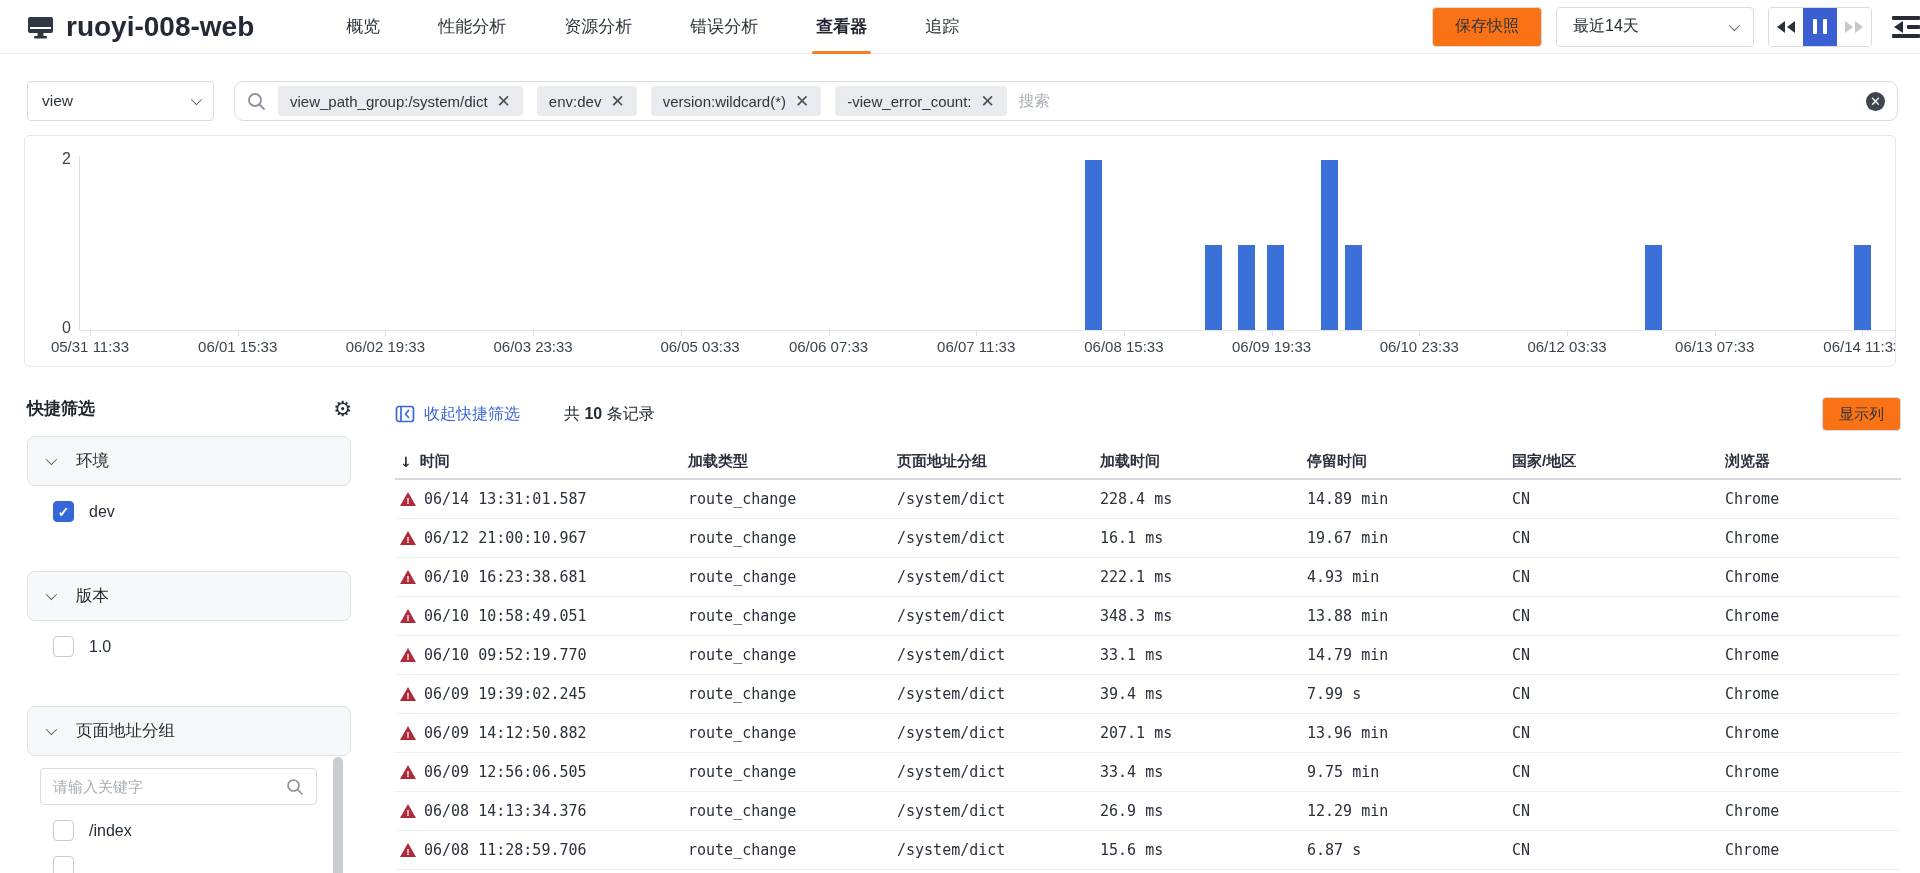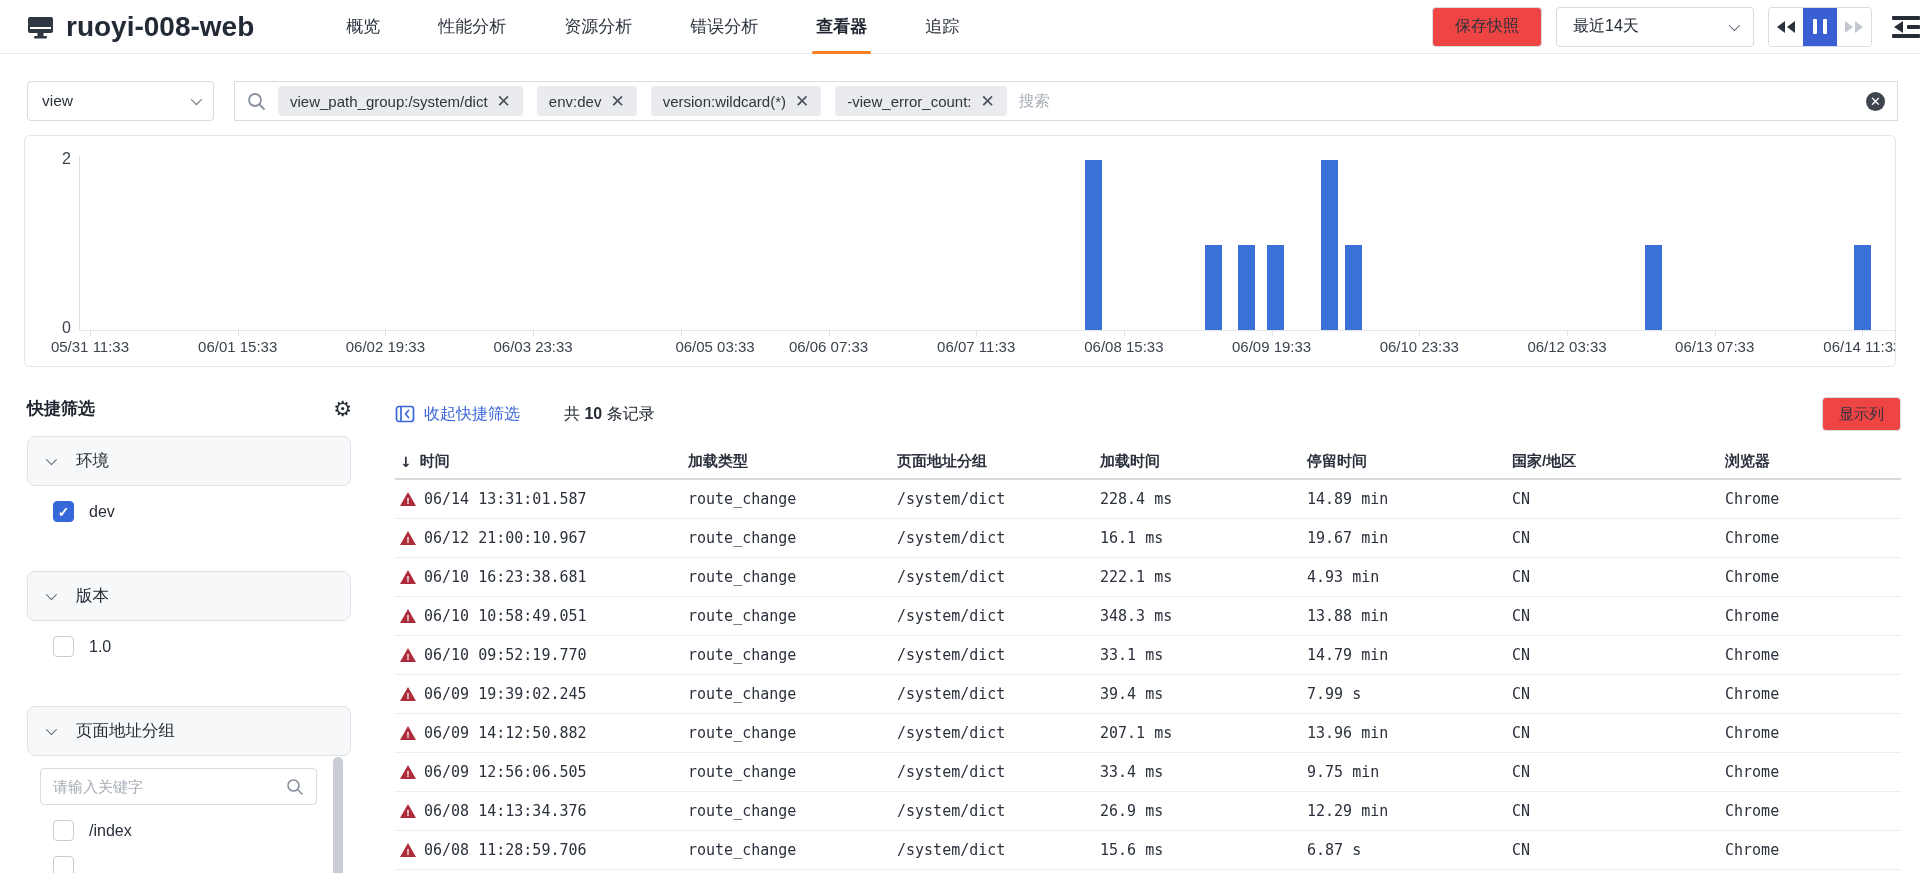--- a/index.html
+++ b/index.html
@@ -12,21 +12,21 @@
   .header{ position:absolute; top:0; left:0; right:0; height:54px; border-bottom:1px solid #e8eaee;
     display:flex; align-items:center; padding:0 0 0 27px; }
   .brand{ display:flex; align-items:center; gap:12px; }
   .brand .title{ font-size:28px; font-weight:bold; color:#222a35; }
   .tabs{ display:flex; align-items:stretch; height:54px; margin-left:92px; gap:58px; }
   .tab{ position:relative; display:flex; align-items:center; font-size:17px; color:#2b323d; cursor:pointer; }
   .tab.active{ font-weight:bold; color:#1f2630; }
   .tab.active::after{ content:""; position:absolute; left:-4px; right:-4px; bottom:0; height:3px;
     background:#f87e26; border-radius:2px; }
   .header-right{ margin-left:auto; display:flex; align-items:center; gap:14px; padding-right:48px; }
-  .btn{ height:40px; border:1px solid #d8dbe0; border-radius:4px; background:#ef4444; font-size:16px;
+  .btn{ height:40px; border:1px solid #d8dbe0; border-radius:4px; background:#f97316; font-size:16px;
     color:#2b323d; padding:0 22px; display:flex; align-items:center; cursor:pointer;
     font-family:"Liberation Sans", sans-serif;}
   .select{ height:40px; border:1px solid #d8dbe0; border-radius:4px; background:#fff;
     display:flex; align-items:center; justify-content:space-between; cursor:pointer; }
   .chev{ width:8px; height:8px; border-right:1.6px solid #5b6470; border-bottom:1.6px solid #5b6470;
     transform:rotate(45deg) translateY(-2px); }
   .range-select{ width:198px; padding:0 16px; font-size:16px;text-align:center; }
   .playback{ display:flex; height:40px; border:1px solid #d8dbe0; border-radius:4px; overflow:hidden; }
   .pb-seg{ width:34px; display:flex; align-items:center; justify-content:center; gap:2px; background:#fff; cursor:pointer; }
   .pb-seg.active{ background:#3a5fd2; }
@@ -36,21 +36,21 @@
   .panel-toggle{ position:absolute; right:0; top:14px; width:28px; height:26px; cursor:pointer; }
   .panel-toggle .pt-bar{ position:absolute; left:0; height:3.5px; background:#262d37; border-radius:1px; }
   .pt-b1{ top:2px; width:28px; }
   .pt-b2{ top:11px; width:13px; left:15px !important; }
   .pt-tri{ position:absolute; top:7px; left:2px; width:0; height:0; border-top:6px solid transparent;
     border-bottom:6px solid transparent; border-right:9px solid #262d37; }
   .pt-b3{ top:20px; width:28px; }
   
   .filter-row{ position:absolute; top:81px; left:27px; right:22px; height:40px; display:flex; gap:20px; }
   .view-select{ width:187px; padding:0 14px; font-size:15.5px; color:#2b323d; flex:none; }
-  .searchbar{ flex:1; border:1px solid #d8dbe0; border-radius:0; display:flex; align-items:center;
+  .searchbar{ flex:1; border:1px solid #d8dbe0; border-radius:9px; display:flex; align-items:center;
     padding:0 12px 0 12px; gap:12px; background:#fff; }
   .search-glyph{ flex:none; }
   .tag{ background:#e9ebee; border-radius:4px; height:30px; display:flex; align-items:center;
     padding:0 12px; font-size:15px; color:#30363f; gap:9px; white-space:nowrap; }
   .tag-x{ color:#4b525c; font-size:17px; cursor:pointer; line-height:1; }
   .search-ph{ color:#a7adb6; font-size:15.5px; }
   .clear-btn{ margin-left:auto; width:19px; height:19px; border-radius:50%; background:#3f454e; color:#fff;
     font-size:13px; display:flex; align-items:center; justify-content:center; cursor:pointer; flex:none; }
   
   .chart-panel{ position:absolute; top:135px; left:24px; width:1872px; height:232px;
@@ -209,21 +209,21 @@
         <div class="bar" title="06/14 ~13:30 : 1" style="left: 1829px; width: 17px; top: 109px; height: 85px; background: rgb(59, 112, 217);"></div>
         <div class="xtick-line" style="left: 65px;"></div>
         <div class="xtick-label" style="left: 65px;">05/31 11:33</div>
         <div class="xtick-line" style="left: 212.7px;"></div>
         <div class="xtick-label" style="left: 212.7px;">06/01 15:33</div>
         <div class="xtick-line" style="left: 360.4px;"></div>
         <div class="xtick-label" style="left: 360.4px;">06/02 19:33</div>
         <div class="xtick-line" style="left: 508.1px;"></div>
         <div class="xtick-label" style="left: 508.1px;">06/03 23:33</div>
         <div class="xtick-line" style="left: 655.8px;"></div>
-        <div class="xtick-label" style="left: 690px;">06/05 03:33</div>
+        <div class="xtick-label" style="left: 675px;">06/05 03:33</div>
         <div class="xtick-line" style="left: 803.5px;"></div>
         <div class="xtick-label" style="left: 803.5px;">06/06 07:33</div>
         <div class="xtick-line" style="left: 951.2px;"></div>
         <div class="xtick-label" style="left: 951.2px;">06/07 11:33</div>
         <div class="xtick-line" style="left: 1098.9px;"></div>
         <div class="xtick-label" style="left: 1098.9px;">06/08 15:33</div>
         <div class="xtick-line" style="left: 1246.6px;"></div>
         <div class="xtick-label" style="left: 1246.6px;">06/09 19:33</div>
         <div class="xtick-line" style="left: 1394.3px;"></div>
         <div class="xtick-label" style="left: 1394.3px;">06/10 23:33</div>

